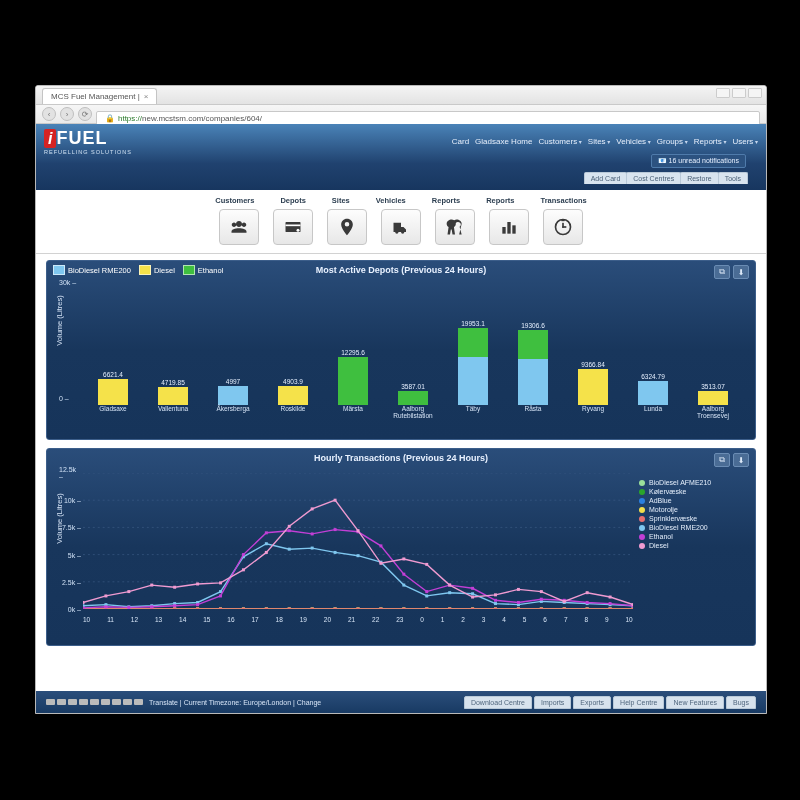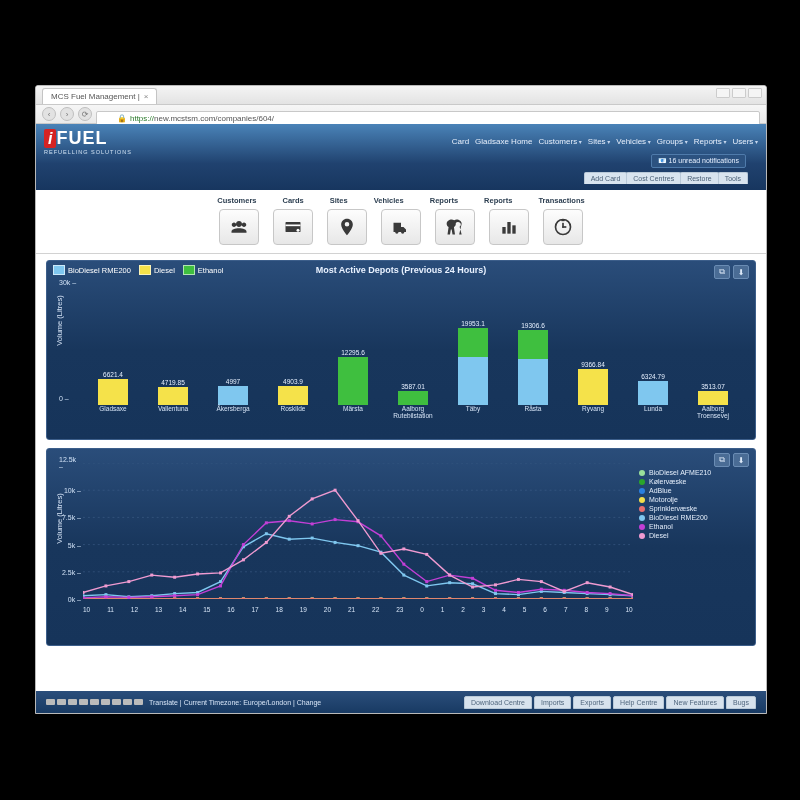--- a/index.html
+++ b/index.html
@@ -4,21 +4,21 @@
 <style>
   html,body{margin:0;padding:0;background:#000;font-family:Arial,Helvetica,sans-serif;font-size:10px;color:#222;}
   .stage{width:800px;height:800px;position:relative;background:#000;}
   .browser{position:absolute;left:35px;top:85px;width:730px;height:627px;background:#fff;border:1px solid #b9b9b9;border-radius:3px 3px 0 0;box-shadow:0 1px 4px rgba(0,0,0,.25);display:flex;flex-direction:column;overflow:hidden;}
   
   .tabbar{height:18px;background:linear-gradient(#f4f4f4,#e3e3e3);border-bottom:1px solid #c9c9c9;display:flex;align-items:flex-end;padding-left:6px;}
   .tab{height:15px;background:#fff;border:1px solid #c4c4c4;border-bottom:none;border-radius:3px 3px 0 0;padding:0 8px;font-size:8px;line-height:15px;color:#555;display:flex;align-items:center;gap:4px;text-align:right;}
   .tab .x{color:#888;}
   .addrbar{height:18px;background:linear-gradient(#f6f6f6,#eaeaea);border-bottom:1px solid #c9c9c9;display:flex;align-items:center;gap:4px;padding:0 6px;}
   .navbtn{width:12px;height:12px;border-radius:50%;background:#e2e2e2;border:1px solid #bfbfbf;display:flex;align-items:center;justify-content:center;font-size:8px;color:#777;}
-  .addr{flex:1;height:13px;background:#fff;border:1px solid #c8c8c8;border-radius:2px;font-size:8px;line-height:13px;padding:0 20px;color:#2a7a2a;overflow:hidden;white-space:nowrap;margin-top:8px;}
+  .addr{flex:1;height:13px;background:#fff;border:1px solid #c8c8c8;border-radius:2px;font-size:8px;line-height:13px;padding:0 8px;color:#2a7a2a;overflow:hidden;white-space:nowrap;margin-top:8px;}
   .addr .lock{color:#2a7a2a;margin-right:3px;}
   .winbtns{position:absolute;right:4px;top:2px;display:flex;gap:2px;}
   .winbtns span{width:12px;height:8px;border:1px solid #ccc;background:#f5f5f5;border-radius:1px;}
   
   .content{flex:1;overflow:hidden;display:flex;flex-direction:column;background:#fff;}
   .appheader{background:linear-gradient(#4a83b8,#20426f 60%,#17365f);color:#fff;padding:4px 8px 0 8px;position:relative;}
   .appheader .row1{display:flex;align-items:center;gap:2px;}
   .logo{display:flex;align-items:center;gap:2px;}
   .logo-i{background:#d52323;color:#fff;font-weight:bold;font-size:16px;padding:1px 4px;border-radius:2px;font-style:italic;}
   .logo-fuel{color:#fff;font-weight:900;font-size:18px;letter-spacing:1px;}
@@ -122,21 +122,21 @@
             <span>Add Card</span>
             <span>Cost Centres</span>
             <span>Restore</span>
             <span>Tools</span>
           </div>
       </div>
 
       <div class="iconbar-wrap">
         <div class="iconlabels" id="iconlabels">
             <span>Customers</span>
-            <span>Cards</span>
+            <span>Depots</span>
             <span>Sites</span>
             <span>Vehicles</span>
             <span>Reports</span>
             <span>Reports</span>
             <span>Transactions</span>
           </div>
         <div class="iconrow" id="iconrow">
             <div class="iconbtn">
               <svg viewBox="0 0 24 24">
                 <path d="M12 12c2 0 3.6-1.6 3.6-3.6S14 4.8 12 4.8 8.4 6.4 8.4 8.4 10 12 12 12zm-6 0c1.5 0 2.7-1.2 2.7-2.7S7.5 6.6 6 6.6 3.3 7.8 3.3 9.3 4.5 12 6 12zm12 0c1.5 0 2.7-1.2 2.7-2.7S19.5 6.6 18 6.6s-2.7 1.2-2.7 2.7S16.5 12 18 12zM3 19h18v-1.5c0-2.5-4-4-9-4S3 15 3 17.5z"></path>
@@ -288,20 +288,21 @@
                 <span>Täby</span>
                 <span>Råsta</span>
                 <span>Ryvang</span>
                 <span>Lunda</span>
                 <span>Aalborg Troensevej</span>
               </div>
             </div>
         </div>
 
         <div class="card" style="height:186px">
+          <div class="card-title">Hourly Transactions (Previous 24 Hours)</div>
           <div class="card-tools">
             <span>⧉</span>
             <span>⬇</span>
           </div>
           <div class="ylabel" style="left:8px;top:120px">Volume (Litres)</div>
           <div class="linechart">
             <div class="plot" id="lineplot"><svg viewBox="0 0 560 136" preserveAspectRatio="none">
                   <line x1="0" y1="136" x2="560" y2="136" stroke="#3f5f89" stroke-dasharray="2,3" stroke-width="0.6"></line>
                   <line x1="0" y1="108.8" x2="560" y2="108.8" stroke="#3f5f89" stroke-dasharray="2,3" stroke-width="0.6"></line>
                   <line x1="0" y1="81.6" x2="560" y2="81.6" stroke="#3f5f89" stroke-dasharray="2,3" stroke-width="0.6"></line>

